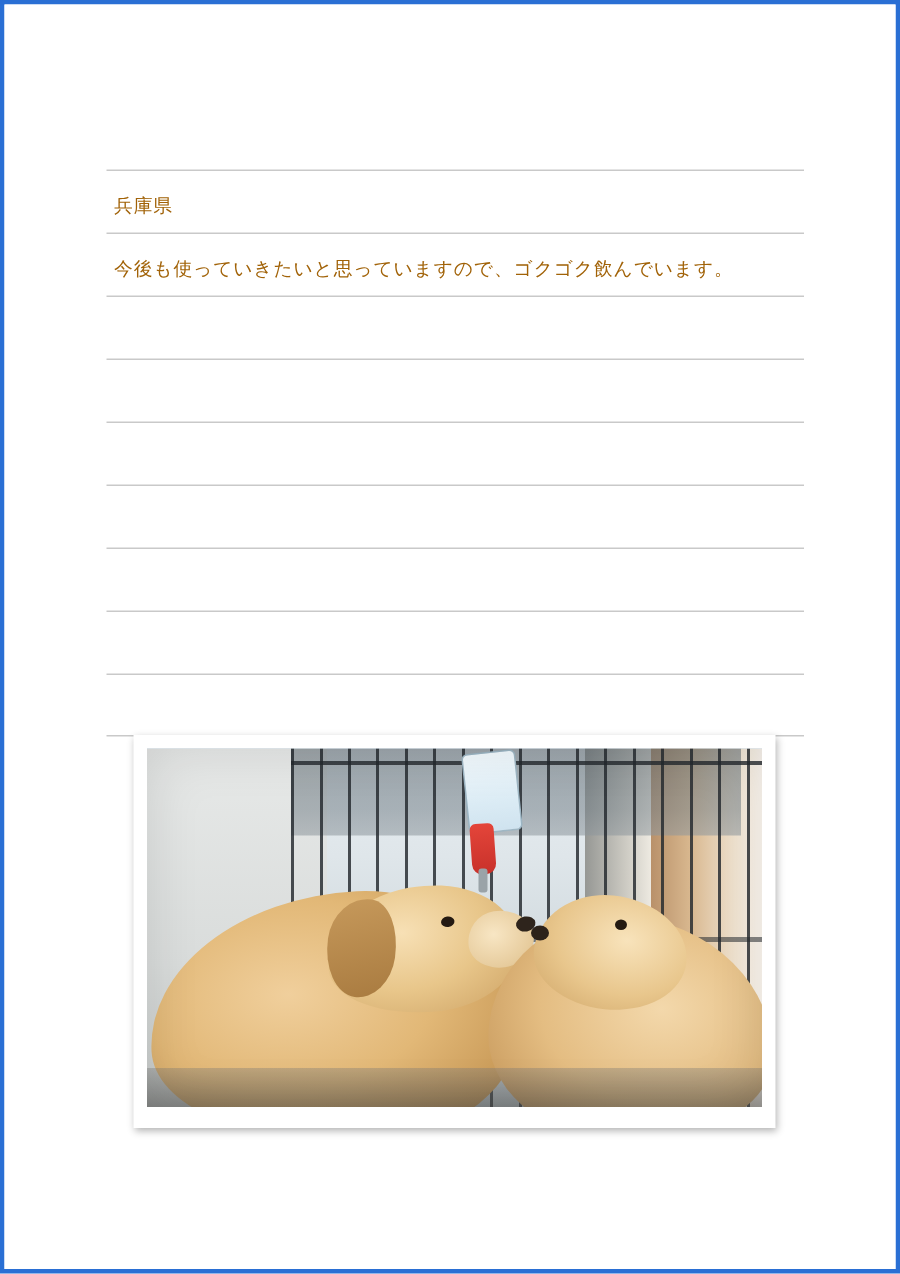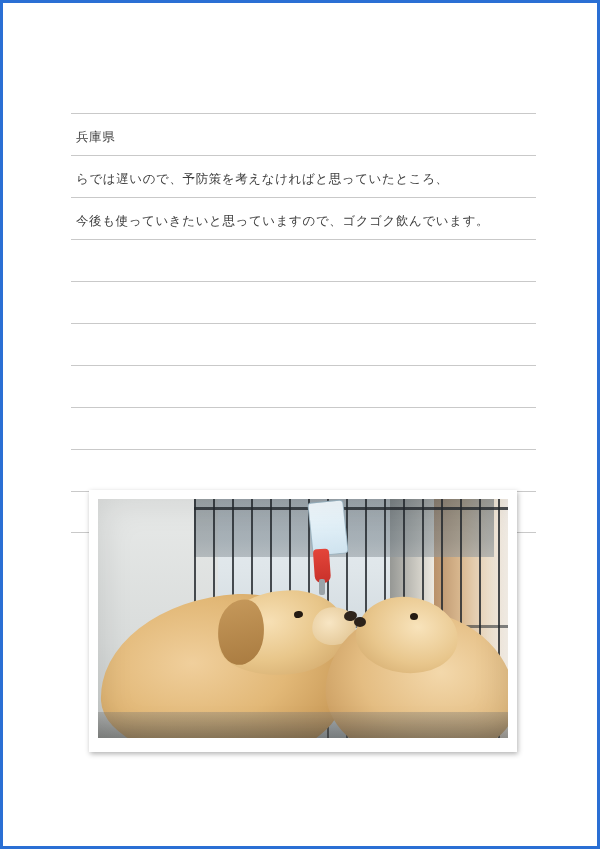--- a/index.html
+++ b/index.html
@@ -51,21 +51,21 @@
   .rule-line:last-child {
     border-bottom: 1px solid #c9c9c9;
   }
 
   .rule-text {
     position: absolute;
     left: 5px;
     bottom: 9px;
     font-size: 12.5px;
     letter-spacing: 0.6px;
-    color: #404040;
+    color: #a16207;
     white-space: nowrap;
     font-family: Liberation Sans, sans-serif;
   }
 
   
   .photo-wrap {
     position: absolute;
     left: 86px;
     top: 487px;
     width: 428px;
@@ -263,23 +263,20 @@
 </style>
 </head>
 <body>
 
 <div class="page" style="border-color: rgb(42, 111, 212);">
   <div class="sheet">
 
     <div class="letter">
       <div class="rule-line">
         <span class="rule-text">兵庫県</span>
-      </div>
-      <div class="rule-line">
-        <span class="rule-text">らでは遅いので、予防策を考えなければと思っていたところ、</span>
       </div>
       <div class="rule-line">
         <span class="rule-text">今後も使っていきたいと思っていますので、ゴクゴク飲んでいます。</span>
       </div>
       <div class="rule-line"></div>
       <div class="rule-line"></div>
       <div class="rule-line"></div>
       <div class="rule-line"></div>
       <div class="rule-line"></div>
       <div class="rule-line"></div>

